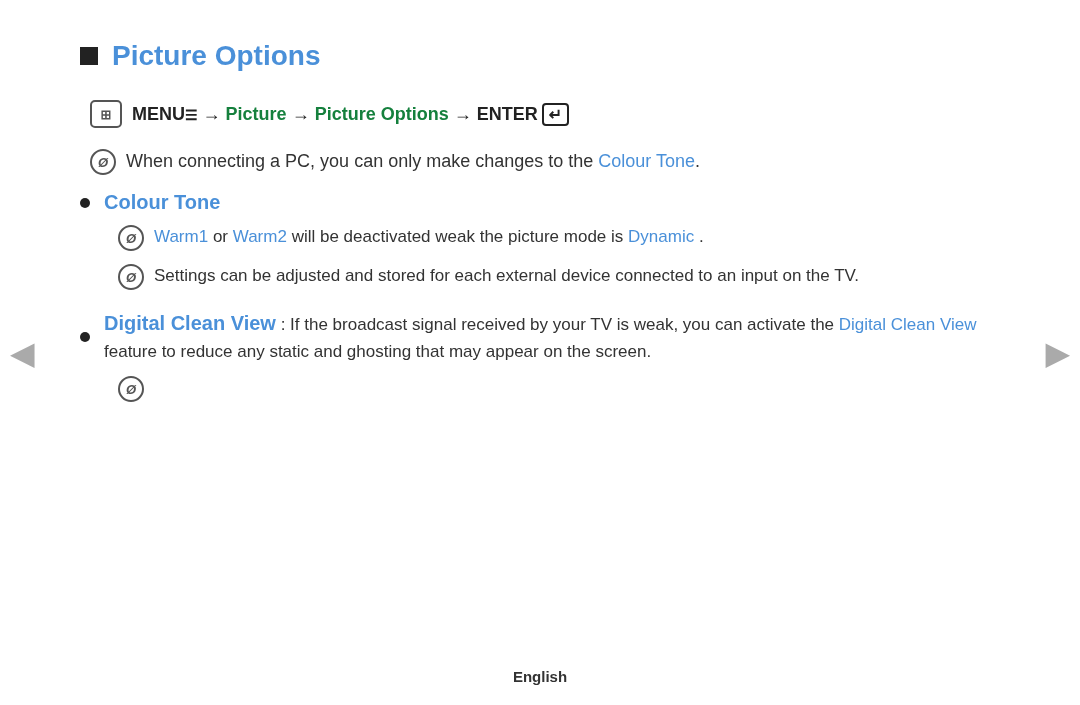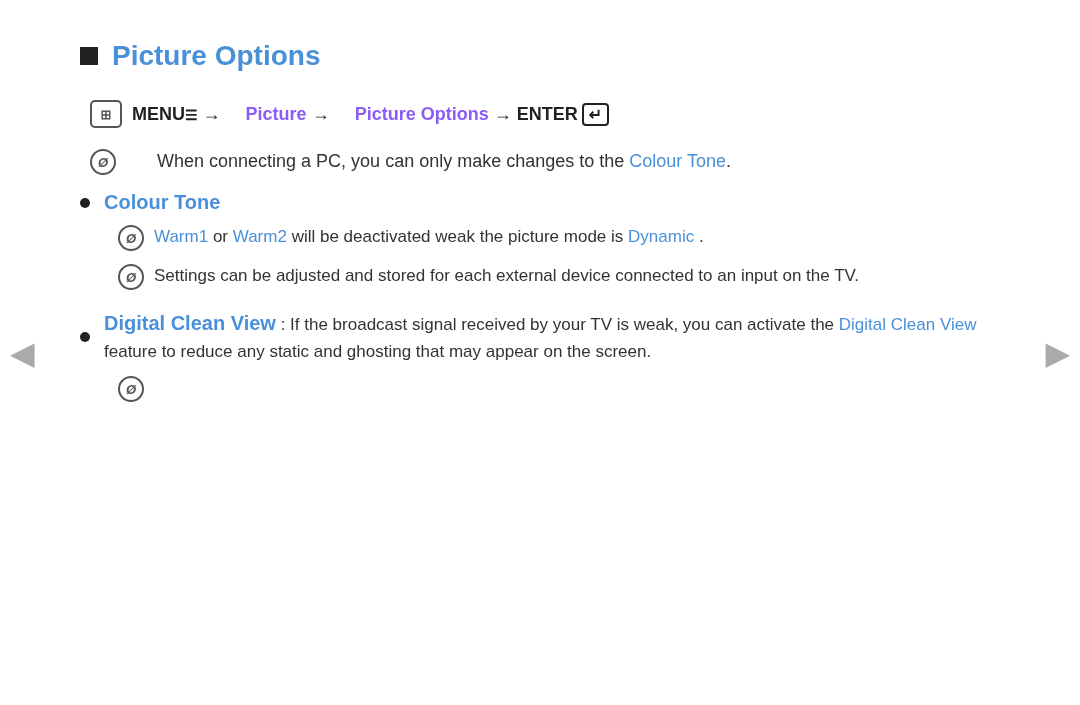--- a/index.html
+++ b/index.html
@@ -67,22 +67,21 @@
       flex-shrink: 0;
     }
 
     .menu-path-text {
       font-size: 18px;
       font-weight: bold;
       color: #222;
     }
 
     .menu-path-text .highlight {
-      color: #8b5cf6;
-      margin-left: 20px;
+      color: #15803d;
     }
 
     .enter-icon {
       display: inline-flex;
       align-items: center;
       justify-content: center;
       border: 2px solid #222;
       border-radius: 4px;
       padding: 0 5px;
       font-size: 16px;
@@ -113,21 +112,20 @@
       flex-shrink: 0;
       margin-top: 1px;
       font-style: italic;
       font-weight: bold;
     }
 
     .note-text {
       font-size: 18px;
       color: #333;
       line-height: 1.5;
-      margin-left: 31px;
     }
 
     .note-text .hl {
       color: #4a90d9;
       font-weight: normal;
     }
 
     
     .bullet-section {
       margin-bottom: 18px;
@@ -285,14 +283,17 @@
         <span> feature to reduce any static and ghosting that may appear on the screen.</span>
       </span>
     </div>
     <div class="bullet-content">
       <div class="sub-note-row">
         <div class="note-icon">Ø</div>
       </div>
     </div>
   </div>
 
+  <div class="page-footer">
+    <span>English</span>
+  </div>
 
 </div>
 
 </body></html>

